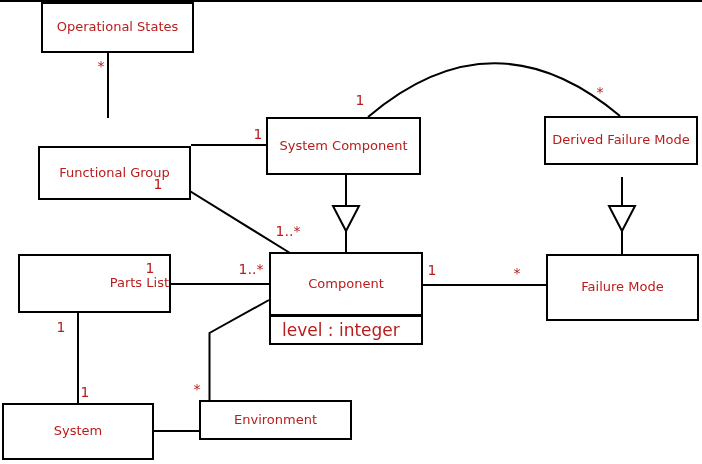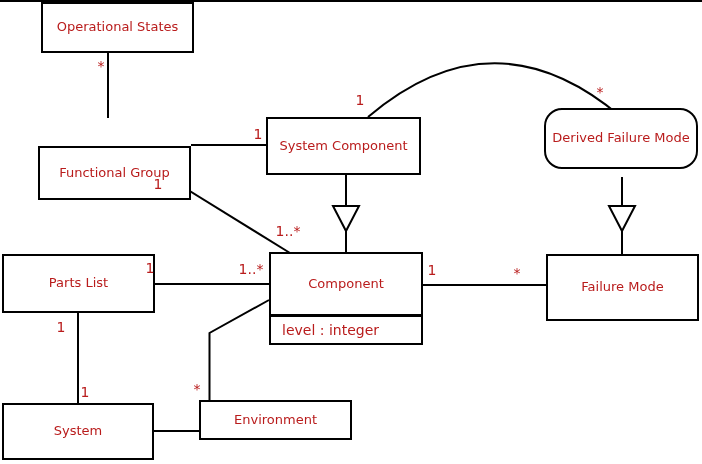--- a/index.html
+++ b/index.html
@@ -32,21 +32,21 @@
     align-items: center;
     justify-content: center;
   }
   .comp-attr {
     box-sizing: border-box;
     border-top: 3px solid #000000;
     height: 29px;
     line-height: 26px;
     padding-left: 11px;
     text-align: left;
-    font-size: 14px;
+    font-size: 17px;
   }
   .mult {
     position: absolute;
     transform: translate(-50%, -50%);
     font-size: 14px;
     white-space: nowrap;
     line-height: 1;
   }
 </style>
 </head>
@@ -92,25 +92,25 @@
   </div>
 
   <div class="node" style="left:38px; top:118px; width:153px; height:54px;margin-top:28px;">
     <span>Functional Group</span>
   </div>
 
   <div class="node" style="left:266px; top:117px; width:155px; height:58px;">
     <span>System Component</span>
   </div>
 
-  <div class="node" style="left:544px; top:108px; width:154px; height:61px;border-radius:18px;">
+  <div class="node" style="left:544px; top:116px; width:154px; height:49px;">
     <span>Derived Failure Mode</span>
   </div>
 
-  <div class="node" style="left:2px; top:254px; width:153px; height:59px;">
+  <div class="node" style="left:18px; top:254px; width:153px; height:59px;justify-content:flex-end;">
     <span>Parts List</span>
   </div>
 
   <div class="node node-component" style="left:269px; top:252px; width:154px; height:93px;">
     <div class="comp-name">Component</div>
     <div class="comp-attr">level : integer</div>
   </div>
 
   <div class="node" style="left:546px; top:254px; width:153px; height:67px;">
     <span>Failure Mode</span>

